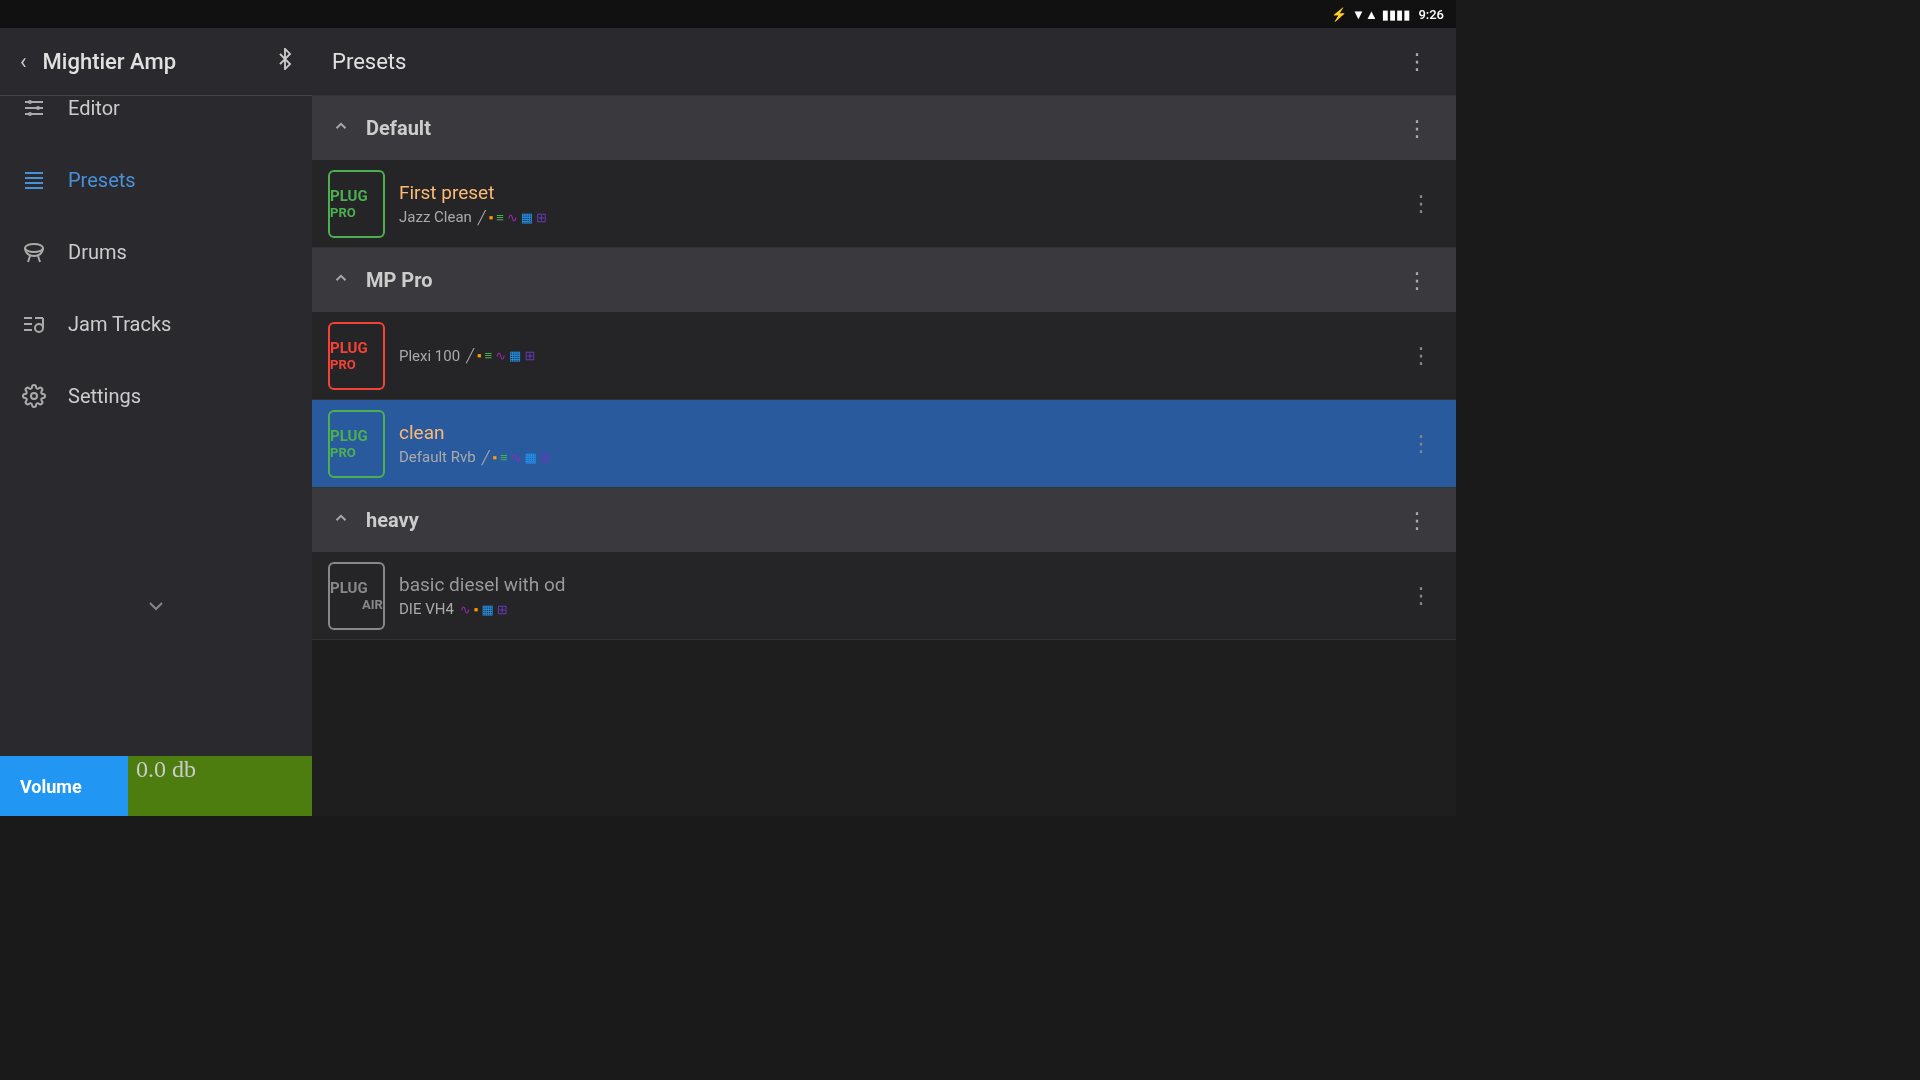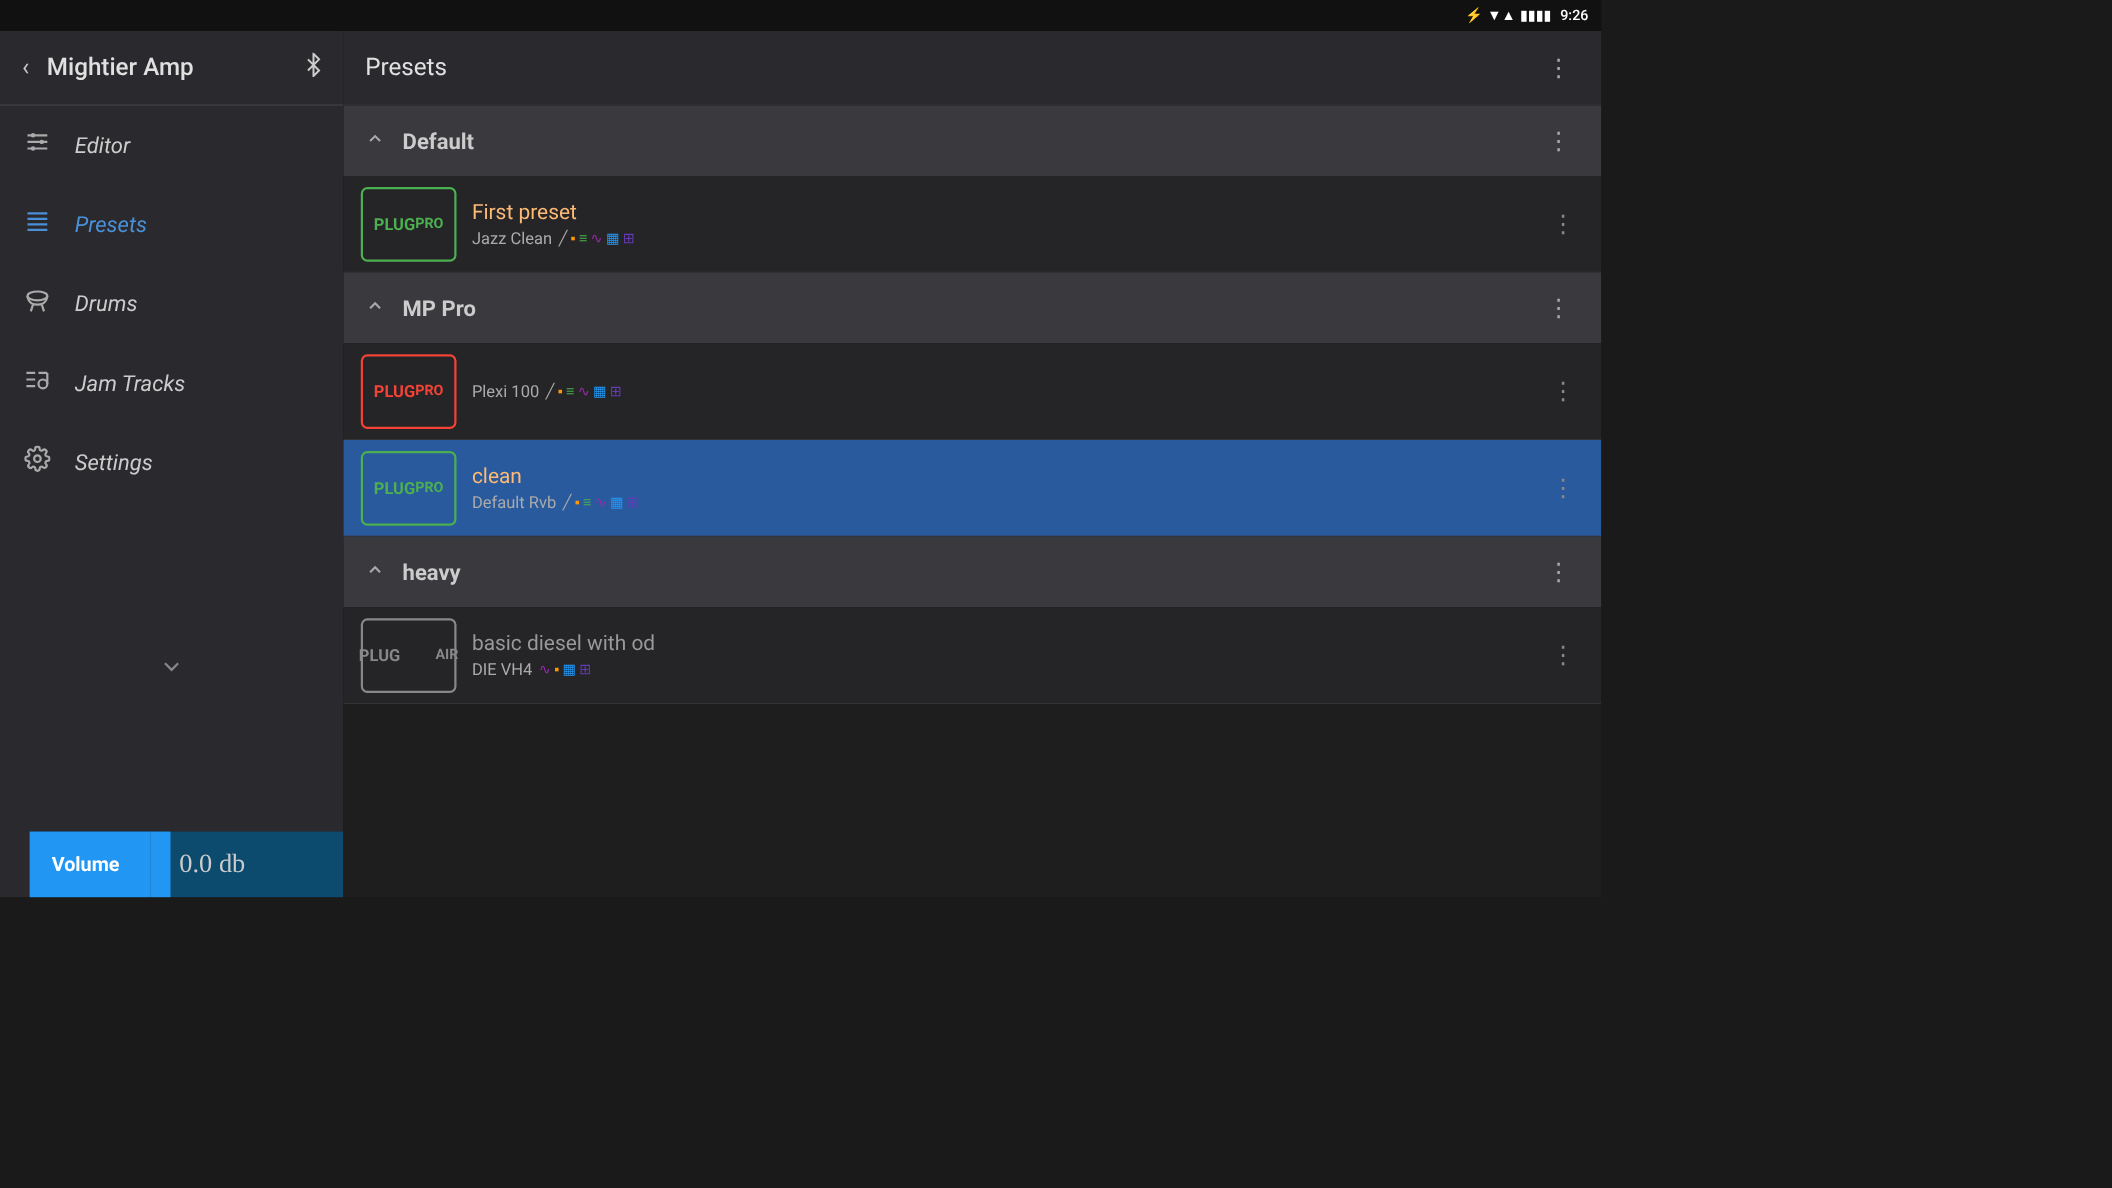--- a/index.html
+++ b/index.html
@@ -73,26 +73,25 @@
       flex: 1;
     }
 
     .bt-icon {
       color: #ccc;
       font-size: 20px;
     }
 
     .nav-item {
       display: flex;
-      align-items: center;
+      align-items: flex-start;
       height: 72px;
       padding: 0 20px;
       gap: 20px;
       cursor: pointer;
-      font-style: italic;
     }
 
     .nav-icon {
       font-size: 22px;
       color: #aaa;
       width: 28px;
       text-align: center;
       flex-shrink: 0;
     }
 
@@ -105,26 +104,24 @@
       color: #ccc;
     }
 
     .nav-label.active {
       color: #4a90d9;
     }
 
     
     .volume-bar {
       height: 60px;
-      background: #0c4a6e;
-      display: flex;
-      align-items: center;
+      background: #4d7c0f;
+      display: flex;
       padding: 0 0 0 0;
       margin-top: auto;
-      margin-left: 27px;
     }
 
     .volume-btn {
       background: #2196F3;
       color: #fff;
       font-size: 18px;
       font-weight: bold;
       padding: 0 20px;
       height: 100%;
       display: flex;
@@ -214,26 +211,26 @@
       padding: 0 16px;
       gap: 14px;
       border-bottom: 1px solid #333;
     }
 
     .preset-item.active-preset {
       background: #2a5a9e;
     }
 
     .plug-badge {
-      width: 87px;
+      width: 57px;
       height: 68px;
       border-radius: 6px;
       display: flex;
-      flex-direction: row;
-      align-items: center;
+      flex-direction: column;
+      align-items: flex-start;
       justify-content: center;
       font-size: 14px;
       font-weight: bold;
       flex-shrink: 0;
       line-height: 1.2;
     }
 
     .plug-badge.green-border {
       border: 2px solid #4CAF50;
       color: #4CAF50;

